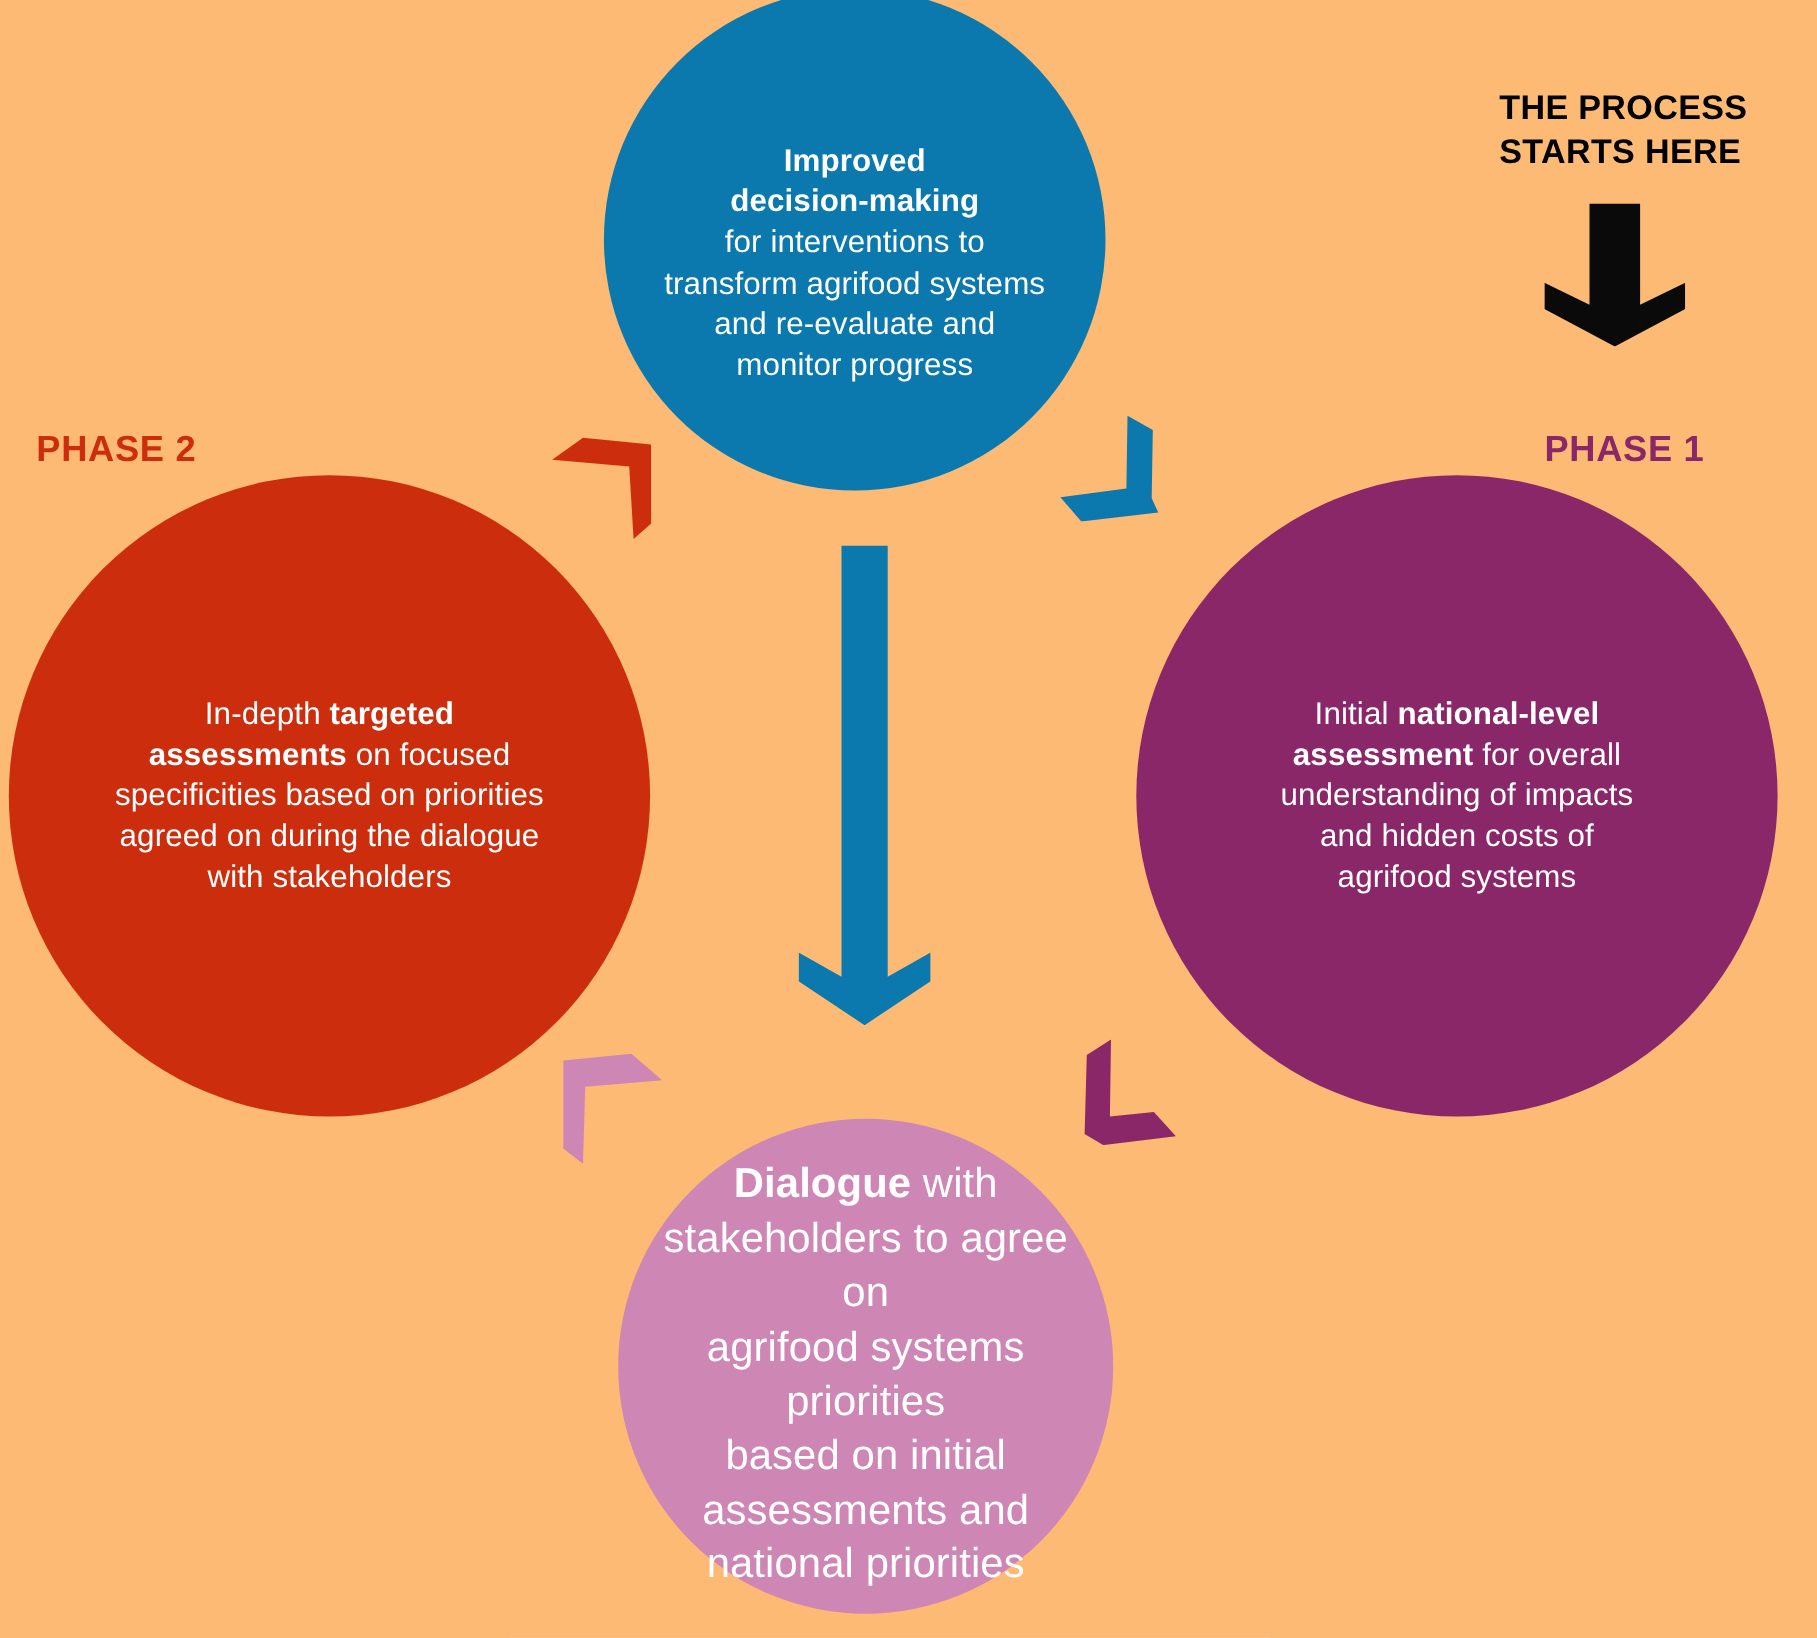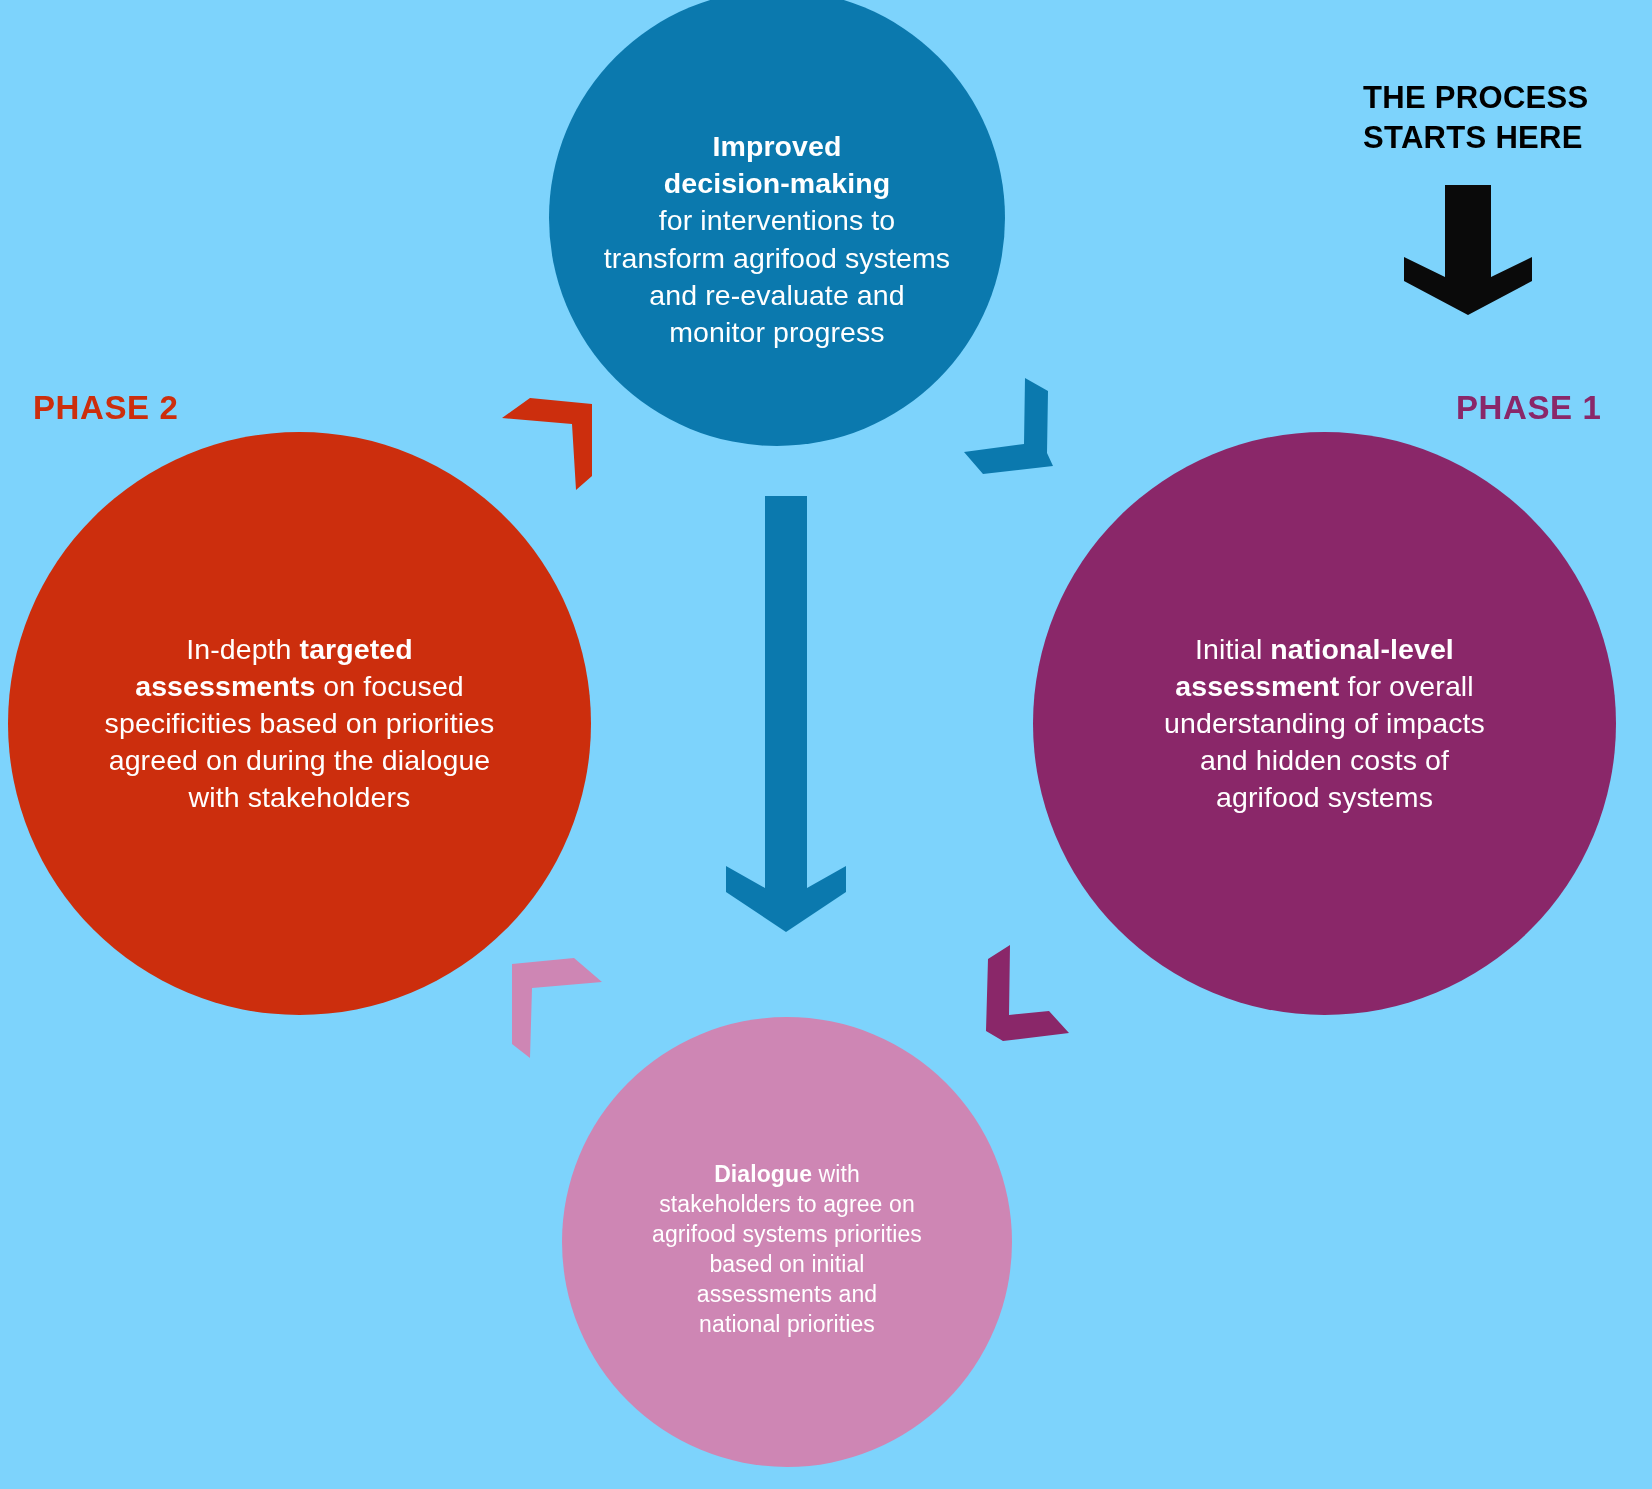--- a/index.html
+++ b/index.html
@@ -7,21 +7,21 @@
     padding: 0;
     background: #f0f0f0;
   }
   body {
     font-family: "Liberation Sans", sans-serif;
   }
   #canvas {
     position: relative;
     width: 1652px;
     height: 1489px;
-    background: #7dd3fc;
+    background: #fdba74;
     overflow: hidden;
   }
 
   
   .circle {
     position: absolute;
     border-radius: 50%;
     display: flex;
     align-items: center;
     justify-content: center;
@@ -72,36 +72,36 @@
     width: 520px;
   }
 
   
   #circle-dialogue {
     left: 562px; top: 1017px;
     width: 450px; height: 450px;
     background: #CE86B4;
   }
   #circle-dialogue .ctext {
-    font-size: 23px;
+    font-size: 38px;
     width: 400px;
     transform: translateY(8px);
   }
 
   
   .phase-label {
     position: absolute;
     font-size: 33px;
     font-weight: 700;
     letter-spacing: 0.6px;
     white-space: nowrap;
     margin-top: 44px;
   }
   #phase-2-label { left: 33px; top: 345px; color: #CC2E0D; }
-  #phase-1-label { left: 1456px; top: 345px; color: #8A2769; }
+  #phase-1-label { left: 1404px; top: 345px; color: #8A2769; }
 
   
   #process-start-label {
     position: absolute;
     left: 1363px; top: 78px;
     width: 320px;
     font-size: 31px;
     font-weight: 700;
     line-height: 1.28;
     color: #000000;

